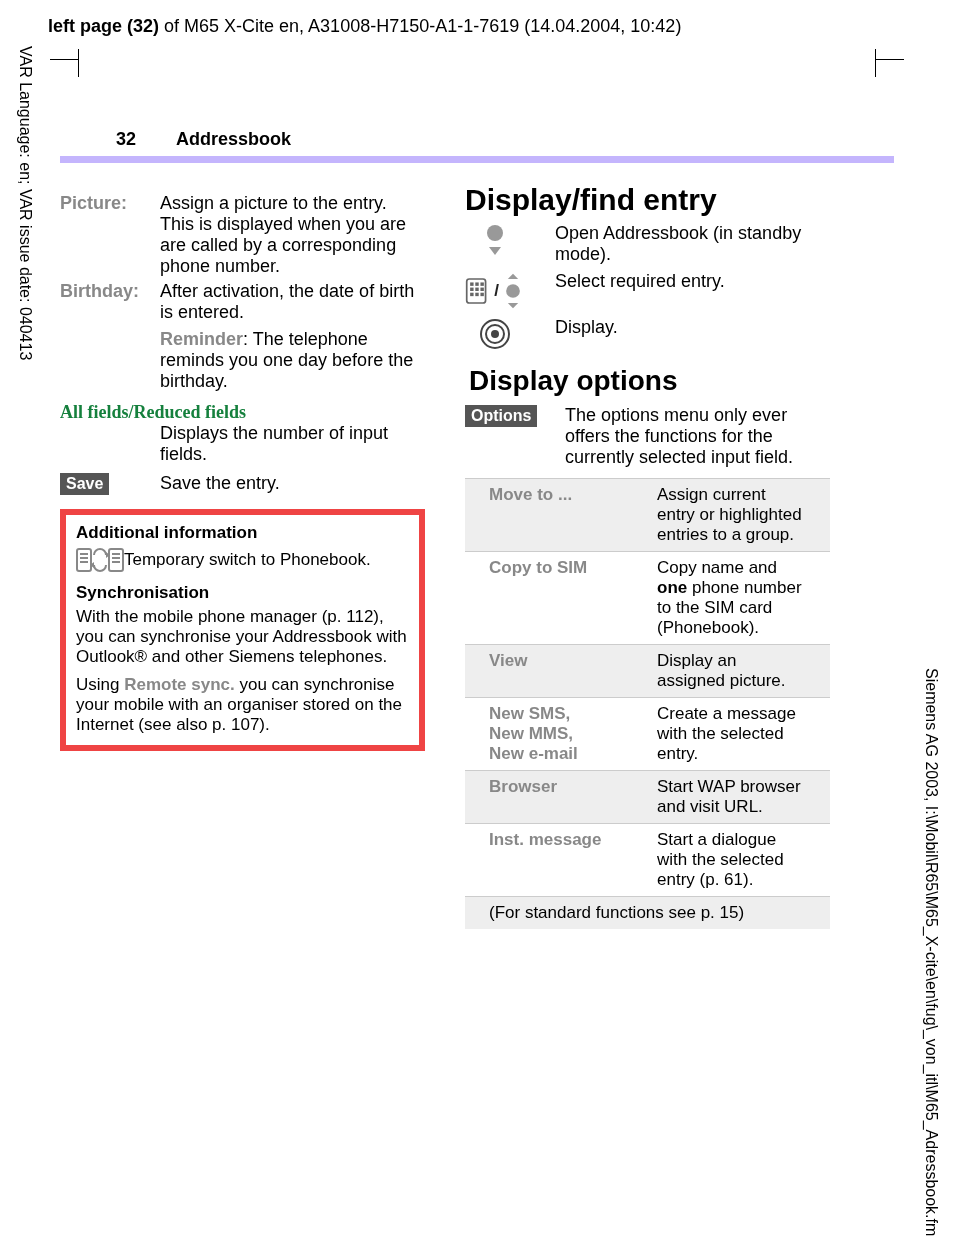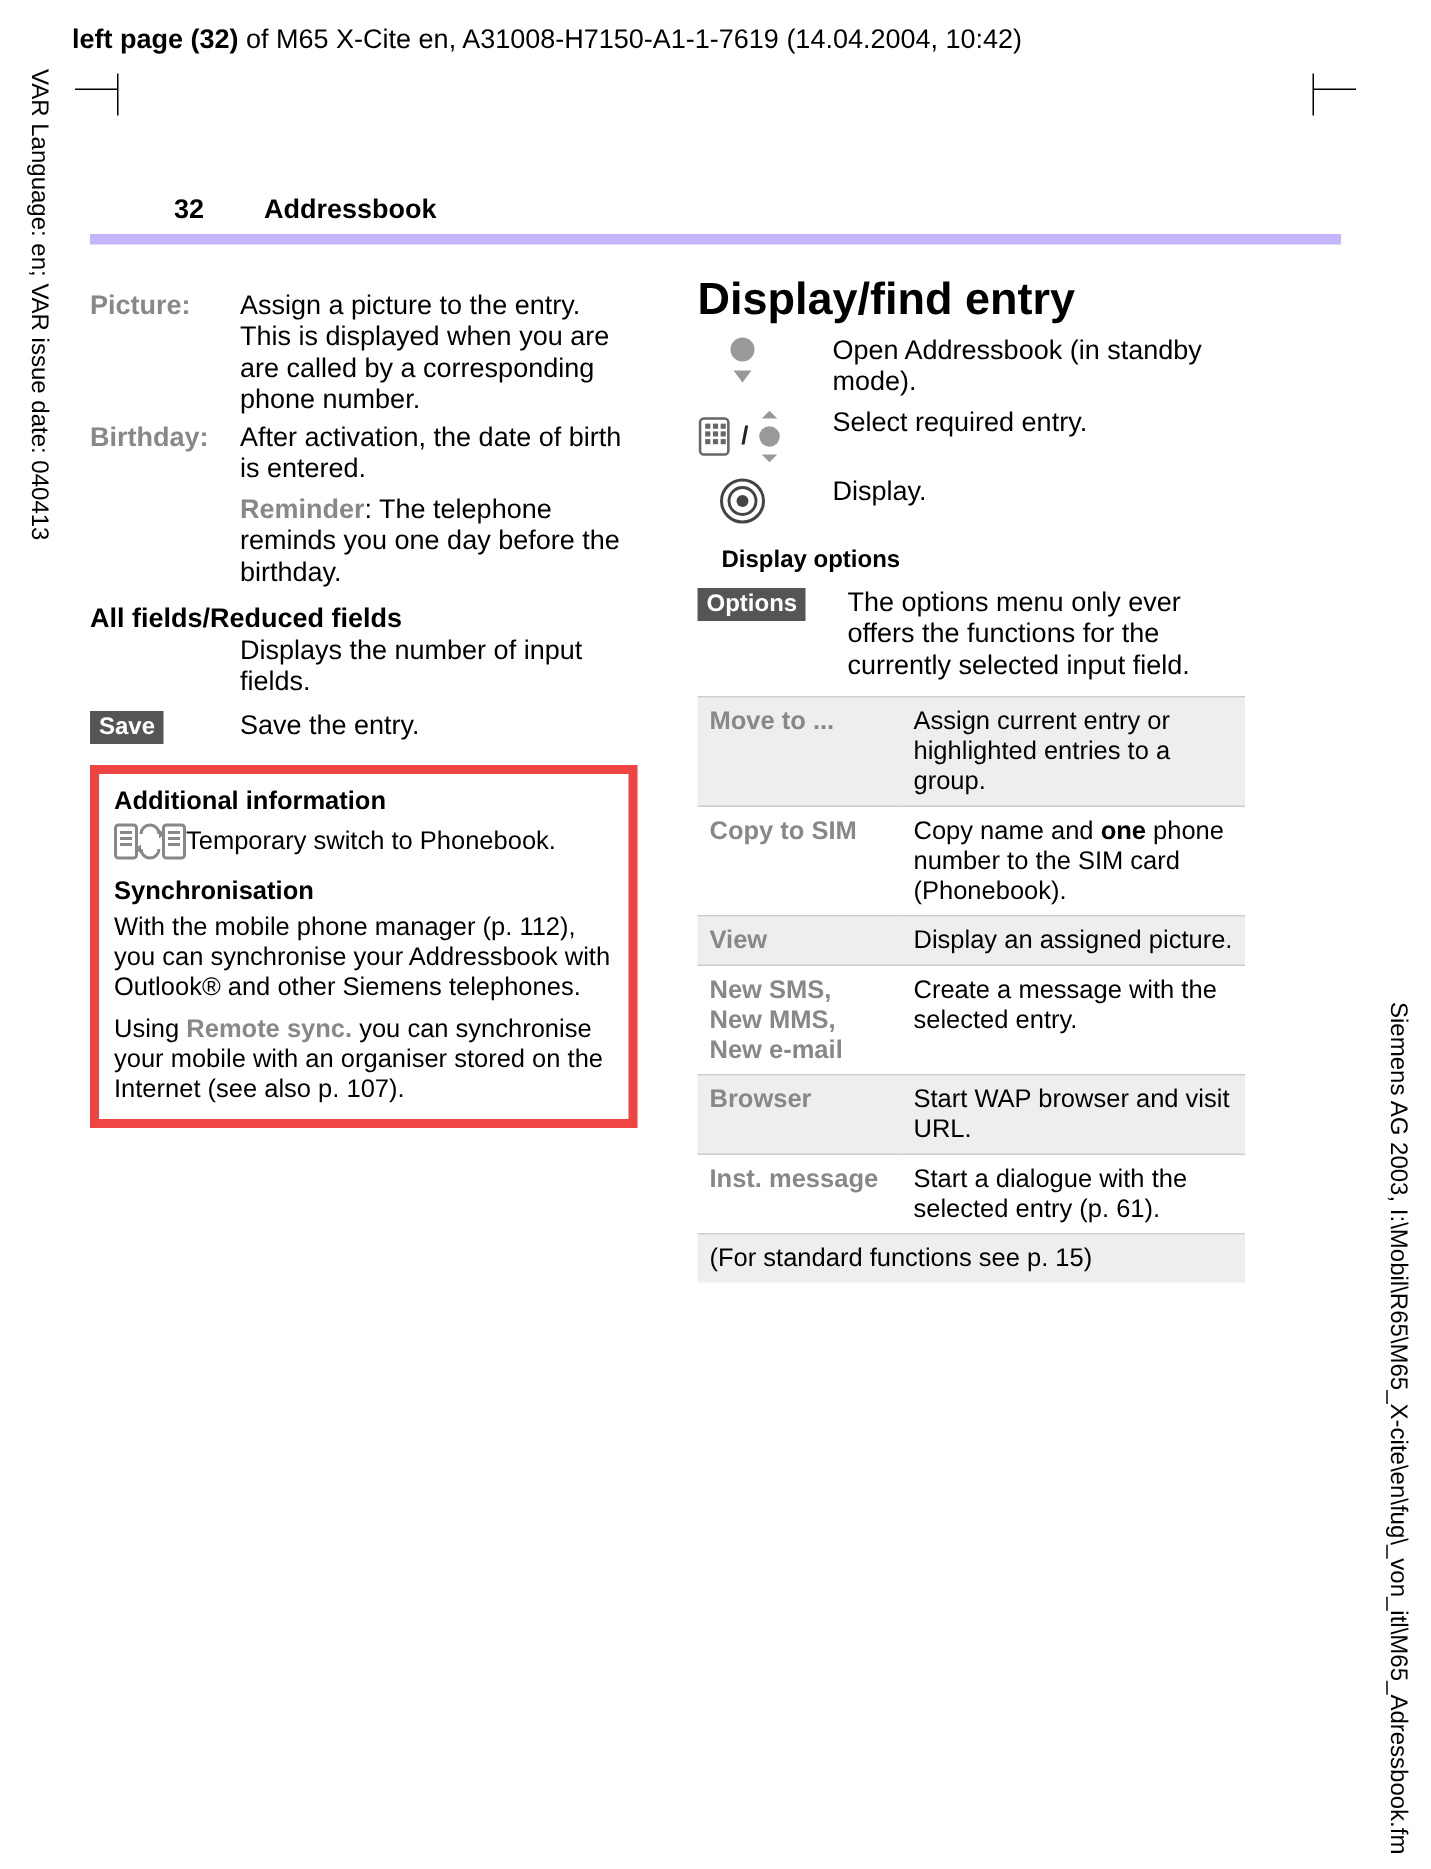--- a/index.html
+++ b/index.html
@@ -41,21 +41,21 @@
   }
   .cols {
     display: flex;
     gap: 40px;
   }
   .col { width: 365px; }
   .def-row { display: flex; margin-bottom: 4px; }
   .def-label { width: 100px; flex-shrink: 0; color: #888; font-weight: bold; }
   .def-body { flex: 1; }
   .def-body .gray { color: #888; font-weight: bold; }
-  .subhead-gray { color: #000000; font-weight: bold; margin-top: 10px; }
+  .subhead-gray { color: #15803d; font-weight: bold; margin-top: 10px; font-family: Liberation Serif, serif; }
   .softkey {
     display: inline-block;
     background: #555;
     color: #fff;
     font-weight: bold;
     padding: 0 6px;
     font-size: 16px;
     line-height: 22px;
   }
   .key-row { display: flex; align-items: flex-start; margin-top: 8px; gap: 10px; }
@@ -69,35 +69,35 @@
   }
   .boxed-title { font-weight: bold; margin-bottom: 4px; }
   .boxed .icon-row { display: flex; align-items: center; }
   .boxed .icon-row .ic { flex-shrink: 0; color:#888; }
   h1.big {
     font-size: 30px;
     font-weight: bold;
     margin: 0 0 6px 0;
   }
   h2.section {
-    font-size: 16px;
-    font-weight: bold;
-    margin: 14px 0 6px 16px;
+    font-size: 28px;
+    font-weight: bold;
+    margin: 14px 0 6px 4px;
   }
   .step { display: flex; align-items: flex-start; gap: 30px; margin: 6px 0; }
   .step .ic { width: 60px; flex-shrink: 0; display:flex; justify-content:center; align-items:center; color:#444; }
   .step .tx { flex: 1; }
   table.opts {
     width: 100%;
     border-collapse: collapse;
     font-size: 17px;
     margin-top: 10px;
   }
   table.opts td {
-    padding: 6px 8px;
+    padding: 6px 24px;
     vertical-align: top;
     border-top: 1px solid #ccc;
   }
   table.opts tr:nth-child(odd) td { background: #eee; }
   table.opts td.l { color: #888; font-weight: bold; width: 120px; }
   table.opts td.footer { color:#000; font-weight:normal; }
   svg { display:block; }
 </style>
 </head>
 <body>

